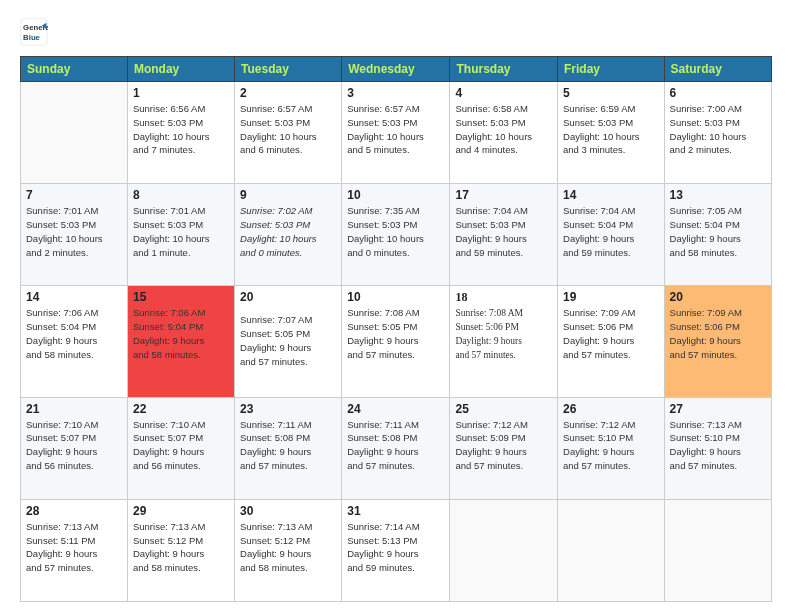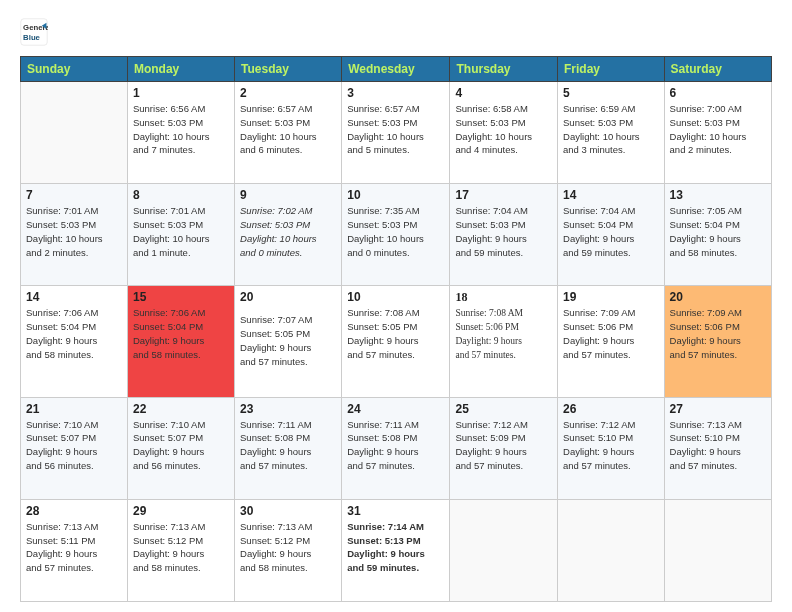--- a/index.html
+++ b/index.html
@@ -331,21 +331,21 @@
           </td>
           <td style="background: rgb(255, 255, 255);">
             <span class="day-num">30</span>
             <div class="day-info" style="white-space: pre-line;">Sunrise: 7:13 AM
 Sunset: 5:12 PM
 Daylight: 9 hours
 and 58 minutes.</div>
           </td>
           <td style="background: rgb(255, 255, 255);">
             <span class="day-num">31</span>
-            <div class="day-info" style="white-space: pre-line; font-weight: bold;">Sunrise: 7:14 AM
+            <div class="day-info" style="white-space: pre-line;">Sunrise: 7:14 AM
 Sunset: 5:13 PM
 Daylight: 9 hours
 and 59 minutes.</div>
           </td>
           <td class="empty"></td>
           <td class="empty"></td>
           <td class="empty"></td>
         </tr>
       </tbody>
   </table>

